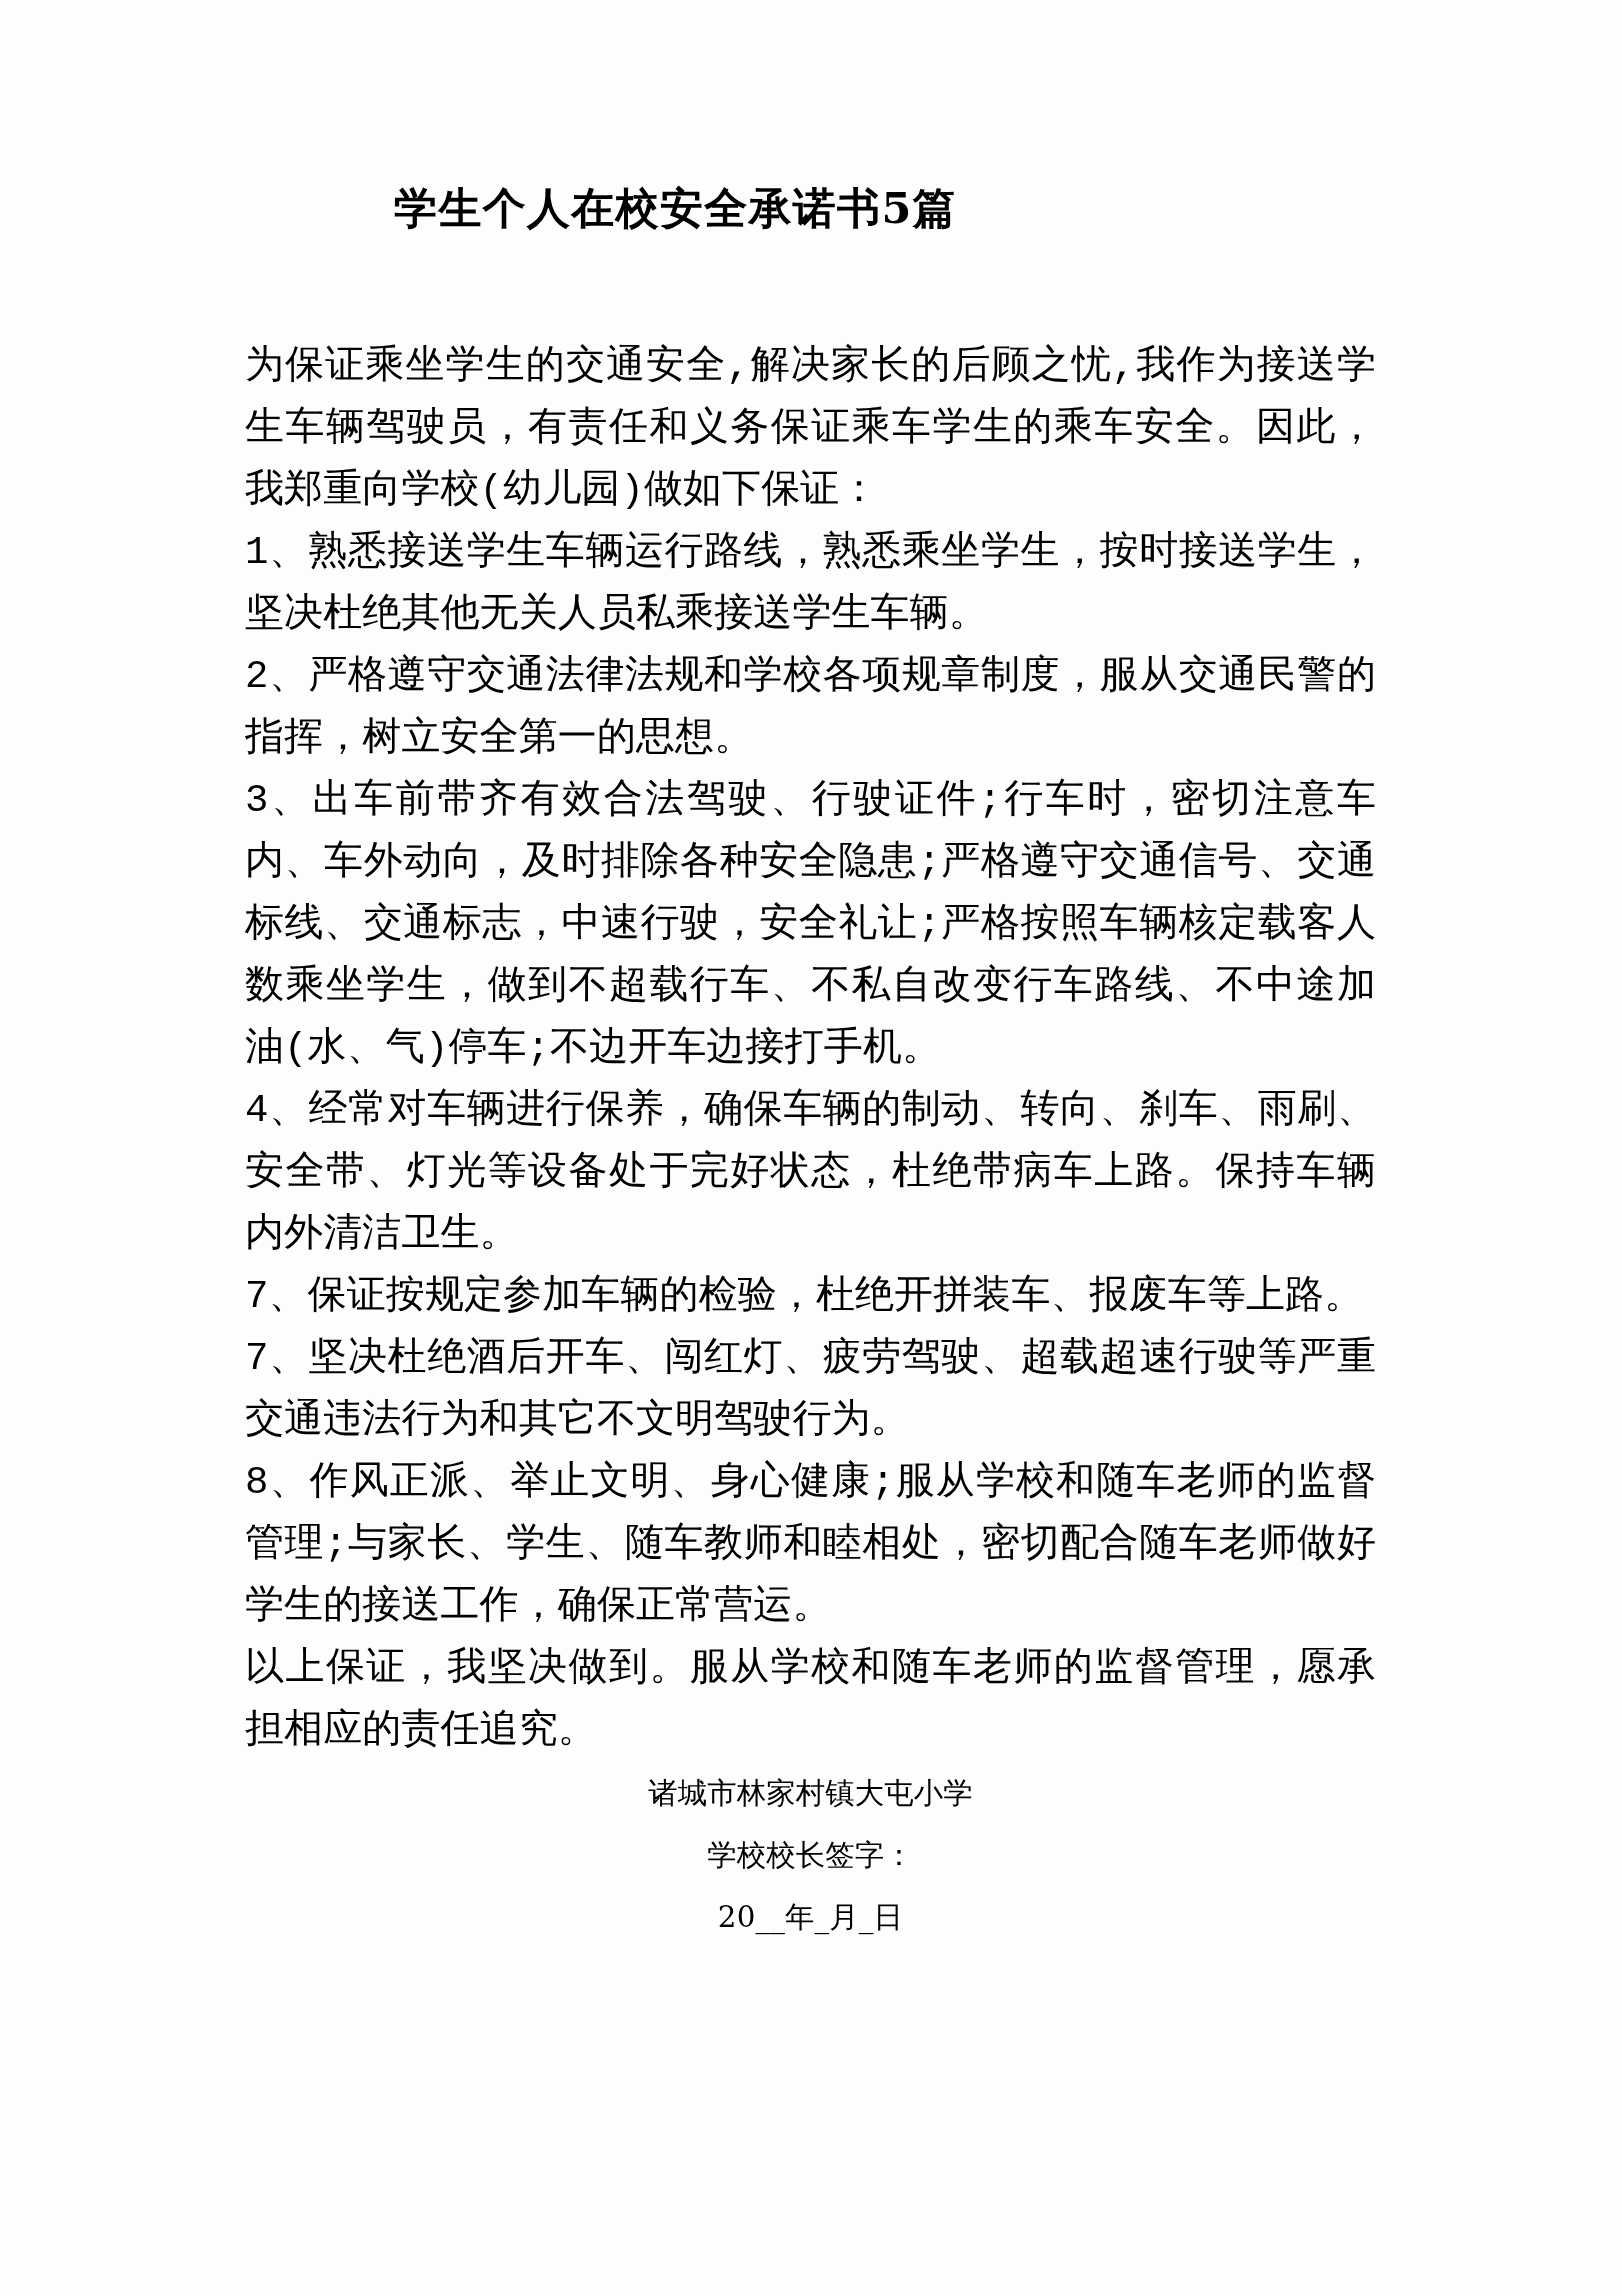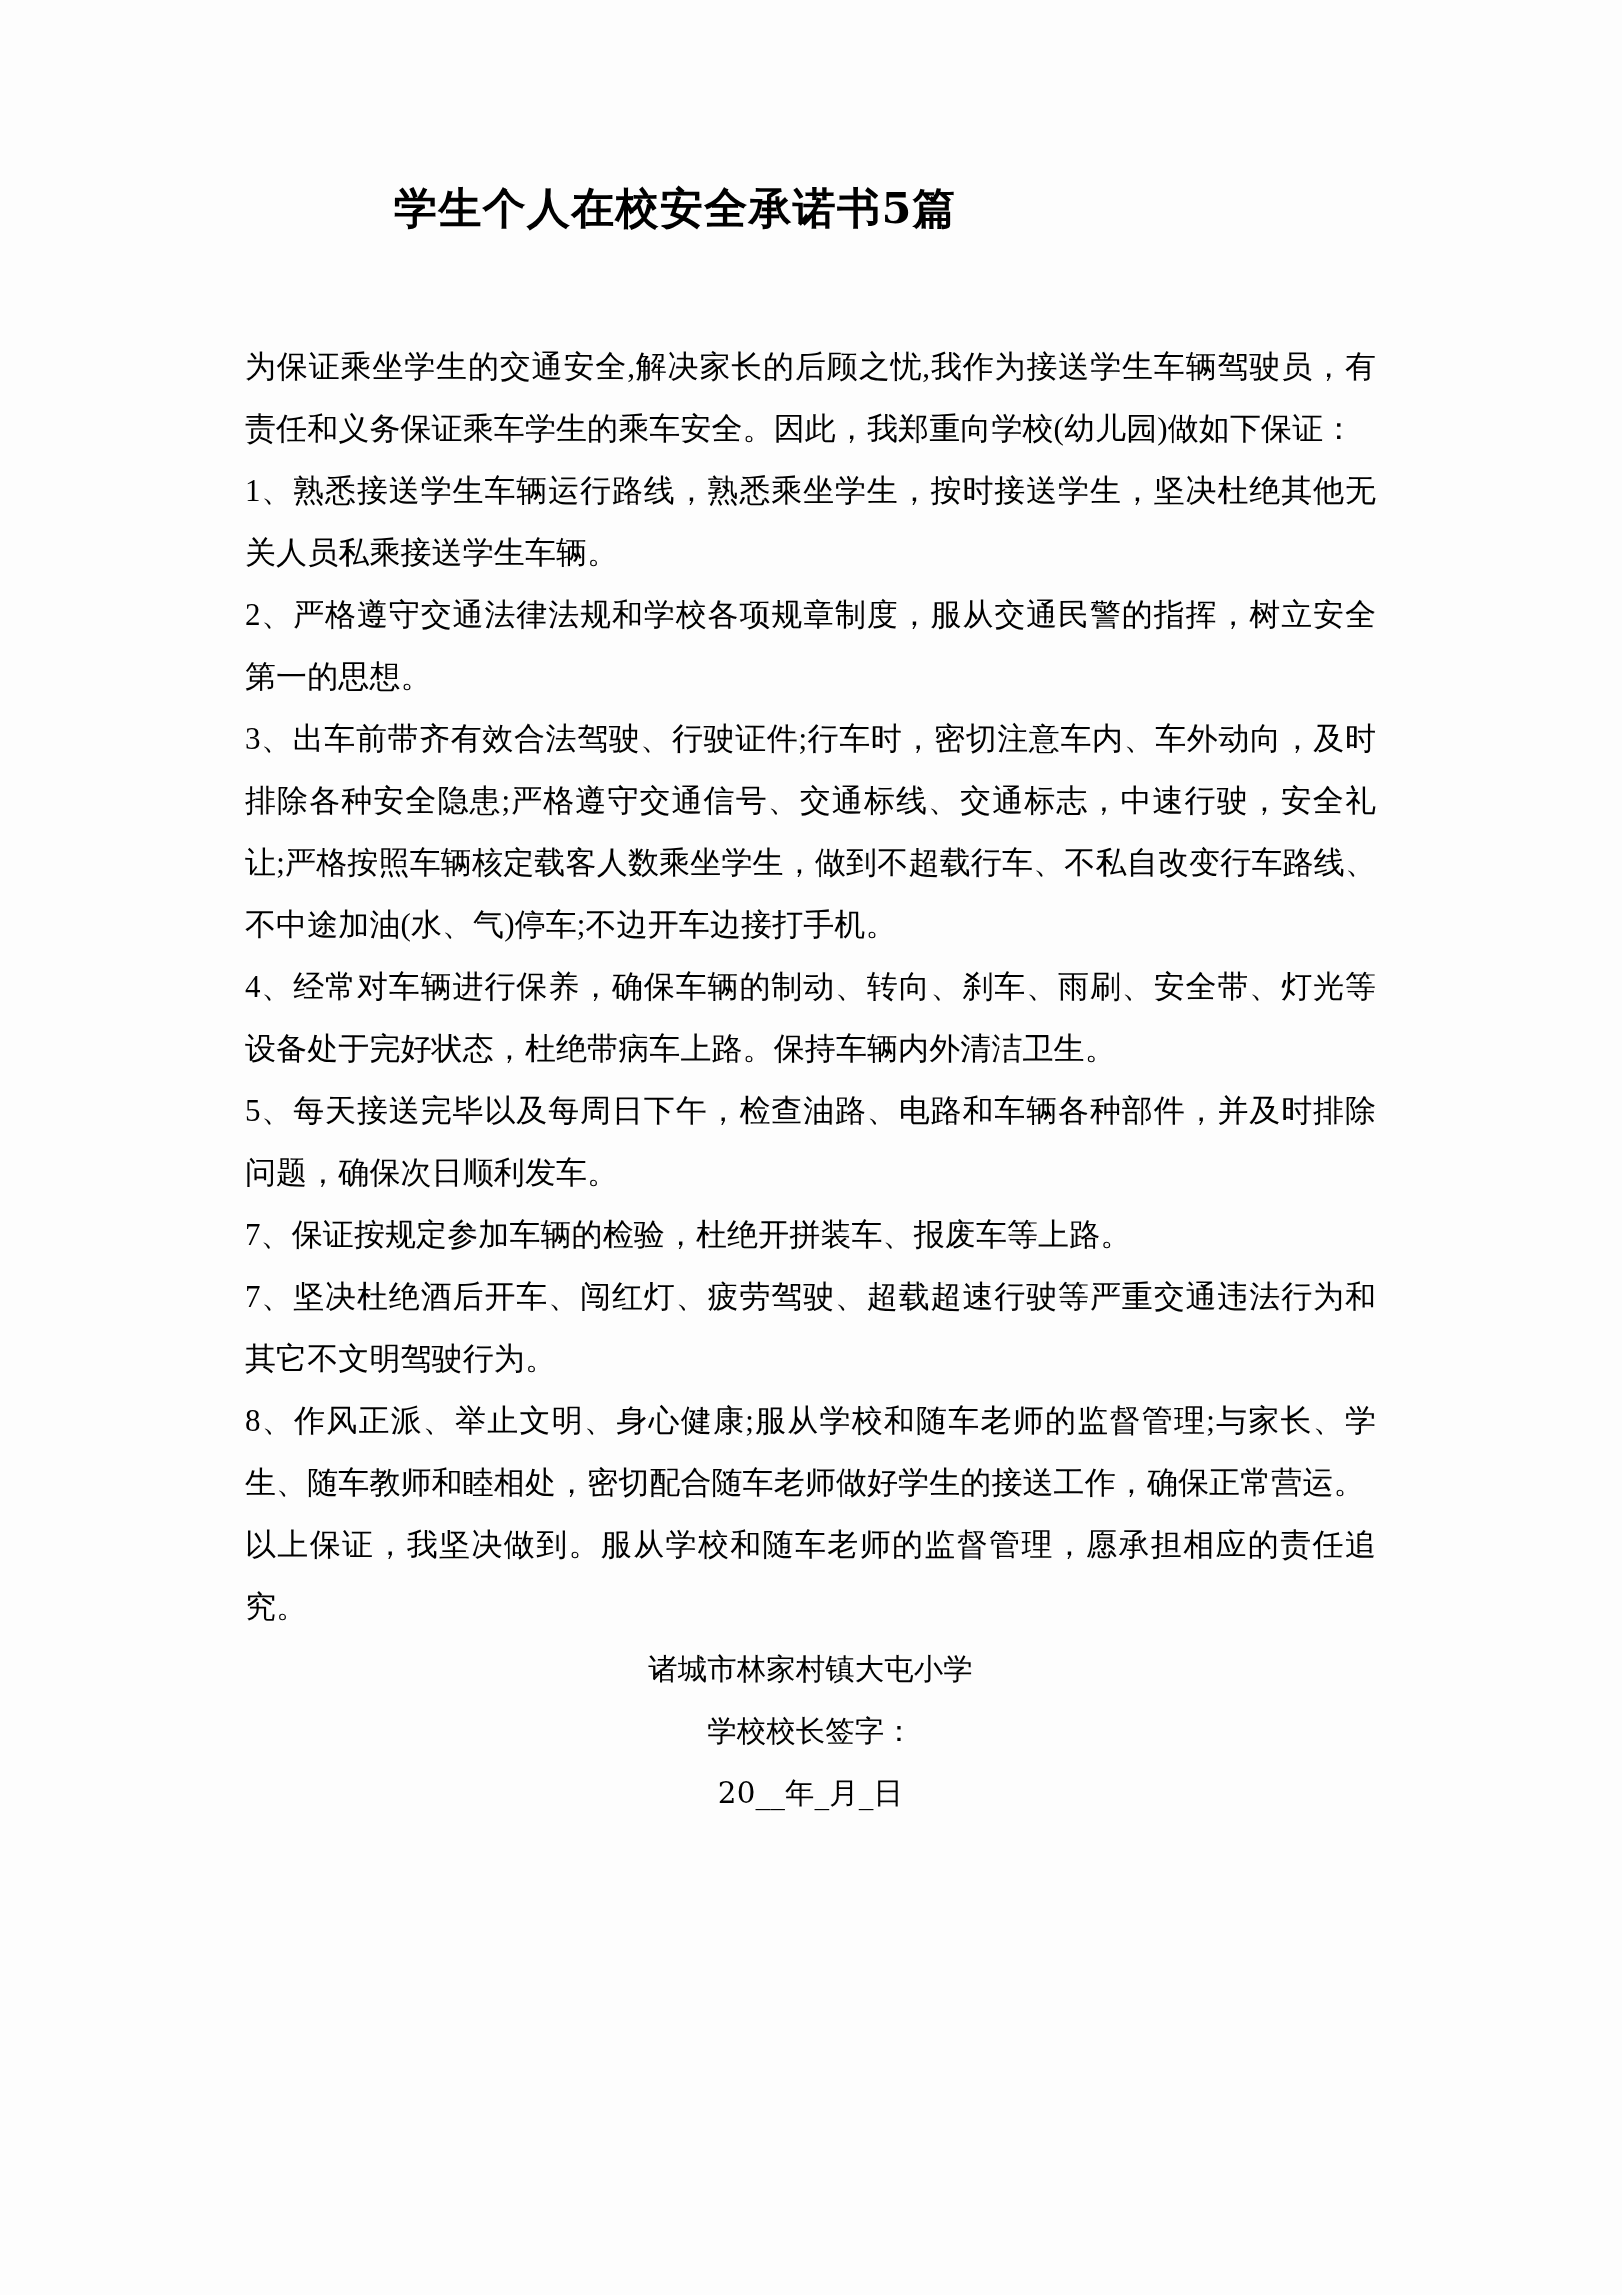--- a/index.html
+++ b/index.html
@@ -36,28 +36,28 @@
   }
 
   .body-block {
     position: absolute;
     left: 245px;
     top: 336px;
     width: 1131px;
   }
 
   .para {
-    font-size: 31px;
+    font-size: 39px;
     line-height: 62px;
     text-align: justify;
     text-justify: inter-character;
     text-align-last: left;
     margin: 0 0 0 0;
     letter-spacing: 0.1px;
-    font-family: Liberation Serif, serif;
+    font-family: Liberation Mono, monospace;
   }
 
   .signature-block {
     margin-top: 0;
   }
 
   .sig-line {
     font-size: 29.4px;
     line-height: 62px;
     text-align: center;
@@ -78,21 +78,20 @@
     <p class="para">为保证乘坐学生的交通安全,解决家长的后顾之忧,我作为接送学生车辆驾驶员，有责任和义务保证乘车学生的乘车安全。因此，我郑重向学校(幼儿园)做如下保证：</p>
 
     <p class="para">1、熟悉接送学生车辆运行路线，熟悉乘坐学生，按时接送学生，坚决杜绝其他无关人员私乘接送学生车辆。</p>
 
     <p class="para">2、严格遵守交通法律法规和学校各项规章制度，服从交通民警的指挥，树立安全第一的思想。</p>
 
     <p class="para">3、出车前带齐有效合法驾驶、行驶证件;行车时，密切注意车内、车外动向，及时排除各种安全隐患;严格遵守交通信号、交通标线、交通标志，中速行驶，安全礼让;严格按照车辆核定载客人数乘坐学生，做到不超载行车、不私自改变行车路线、不中途加油(水、气)停车;不边开车边接打手机。</p>
 
     <p class="para">4、经常对车辆进行保养，确保车辆的制动、转向、刹车、雨刷、安全带、灯光等设备处于完好状态，杜绝带病车上路。保持车辆内外清洁卫生。</p>
 
-    <p class="para">5、每天接送完毕以及每周日下午，检查油路、电路和车辆各种部件，并及时排除问题，确保次日顺利发车。</p>
 
     <p class="para">7、保证按规定参加车辆的检验，杜绝开拼装车、报废车等上路。</p>
 
     <p class="para">7、坚决杜绝酒后开车、闯红灯、疲劳驾驶、超载超速行驶等严重交通违法行为和其它不文明驾驶行为。</p>
 
     <p class="para">8、作风正派、举止文明、身心健康;服从学校和随车老师的监督管理;与家长、学生、随车教师和睦相处，密切配合随车老师做好学生的接送工作，确保正常营运。</p>
 
     <p class="para">以上保证，我坚决做到。服从学校和随车老师的监督管理，愿承担相应的责任追究。</p>
 
     <div class="signature-block">

